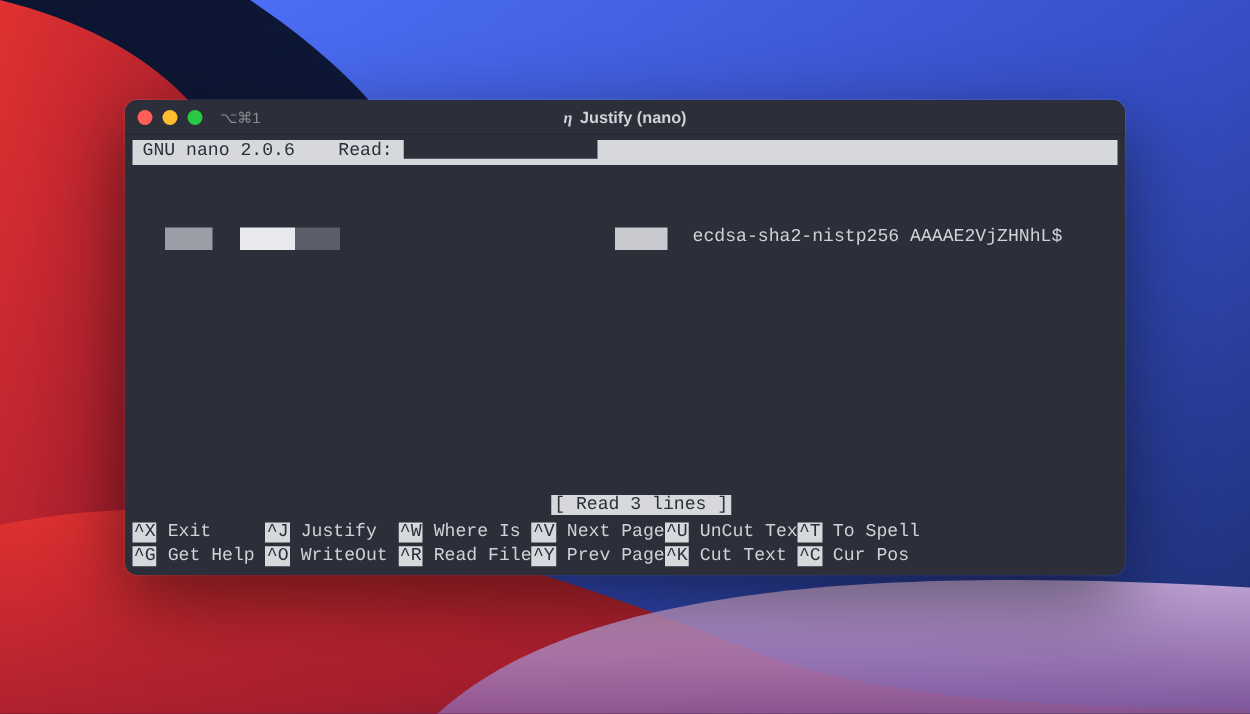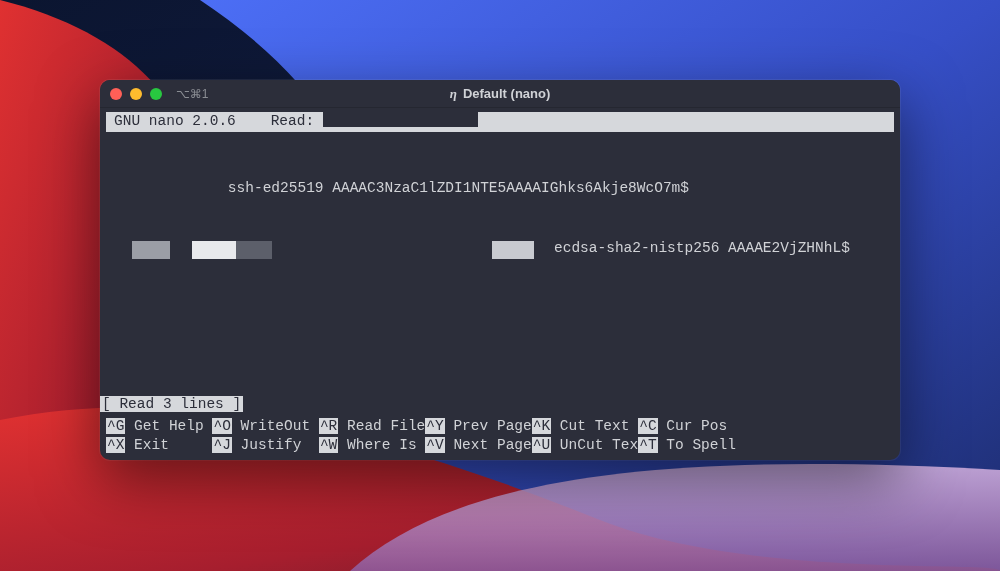--- a/index.html
+++ b/index.html
@@ -109,22 +109,23 @@
     .blk {
       display: inline-block;
       height: 18px;
     }
     .blk-a { width: 38px; background: #9b9ea6; margin-left: 26px; }
     .blk-b { width: 44px; background: #e8e9ec; margin-left: 22px; }
     .blk-c { width: 36px; background: #5c5f6a; margin-left: 0; }
     .blk-d { width: 42px; background: #c8cad0; margin-left: 220px; }
     .line3-text { margin-left: 20px; }
     .status-line {
-      text-align: left;
+      text-align: center;
       padding-bottom: 2px;
+      padding-left: 26px;
     }
     .status-tag {
       background: #d6d8dc;
       color: #2c2e3a;
       padding: 0 2px;
     }
     .shortcuts {
       padding: 0 6px 4px 6px;
     }
     .shortcut-row { display: flex; white-space: pre; }
@@ -169,56 +170,55 @@
 <div class="terminal-window">
   <div class="titlebar">
     <div class="traffic-lights">
       <div class="traffic-light tl-red"></div>
       <div class="traffic-light tl-yellow"></div>
       <div class="traffic-light tl-green"></div>
     </div>
     <span class="tab-label">⌥⌘1</span>
     <div class="window-title">
       <span class="eta-icon">η</span>
-      <span>Default (nano)</span>
+      <span>Justify (nano)</span>
     </div>
   </div>
 
   <div class="terminal-body">
     <div class="header-bar">
       <span>GNU nano 2.0.6</span><span>    </span><span>Read:</span><span> </span><span class="redact-bar" style="width:155px"></span><span style="flex:1"></span>
     </div>
 
     <div class="content">
-      <div class="line">              ssh-ed25519 AAAAC3NzaC1lZDI1NTE5AAAAIGhks6Akje8WcO7m$</div>
       <div class="line3-blocks">
         <span class="blk blk-a"></span>
         <span class="blk blk-b"></span>
         <span class="blk blk-c"></span>
         <span class="blk blk-d"></span>
         <span class="line3-text">ecdsa-sha2-nistp256 AAAAE2VjZHNhL$</span>
       </div>
     </div>
 
     <div class="status-line">
       <span class="status-tag">[ Read 3 lines ]</span>
     </div>
 
     <div class="shortcuts">
+      <div class="shortcut-row">
+        <span class="sc-cell"><span class="key">^X</span> <span>Exit     </span></span>
+        <span class="sc-cell"><span class="key">^J</span> <span>Justify  </span></span>
+        <span class="sc-cell"><span class="key">^W</span> <span>Where Is </span></span>
+        <span class="sc-cell"><span class="key">^V</span> <span>Next Page</span></span>
+        <span class="sc-cell"><span class="key">^U</span> <span>UnCut Tex</span></span>
+        <span class="sc-cell"><span class="key">^T</span> <span>To Spell</span></span>
+      </div>
       <div class="shortcut-row">
         <span class="sc-cell"><span class="key">^G</span> <span>Get Help </span></span>
         <span class="sc-cell"><span class="key">^O</span> <span>WriteOut </span></span>
         <span class="sc-cell"><span class="key">^R</span> <span>Read File</span></span>
         <span class="sc-cell"><span class="key">^Y</span> <span>Prev Page</span></span>
         <span class="sc-cell"><span class="key">^K</span> <span>Cut Text </span></span>
         <span class="sc-cell"><span class="key">^C</span> <span>Cur Pos</span></span>
       </div>
-      <div class="shortcut-row">
-        <span class="sc-cell"><span class="key">^X</span> <span>Exit     </span></span>
-        <span class="sc-cell"><span class="key">^J</span> <span>Justify  </span></span>
-        <span class="sc-cell"><span class="key">^W</span> <span>Where Is </span></span>
-        <span class="sc-cell"><span class="key">^V</span> <span>Next Page</span></span>
-        <span class="sc-cell"><span class="key">^U</span> <span>UnCut Tex</span></span>
-        <span class="sc-cell"><span class="key">^T</span> <span>To Spell</span></span>
-      </div>
     </div>
   </div>
 </div>
 
 </body></html>

